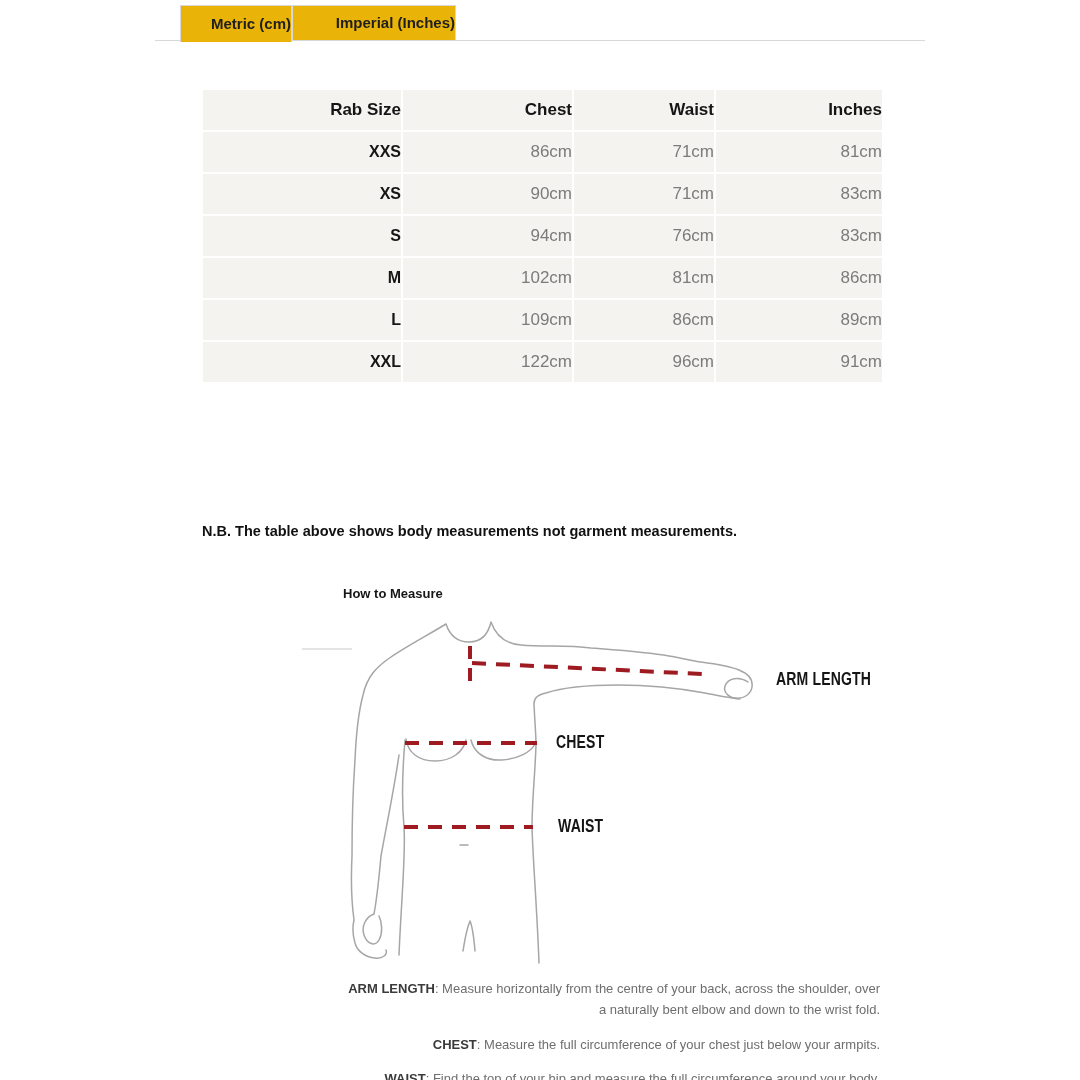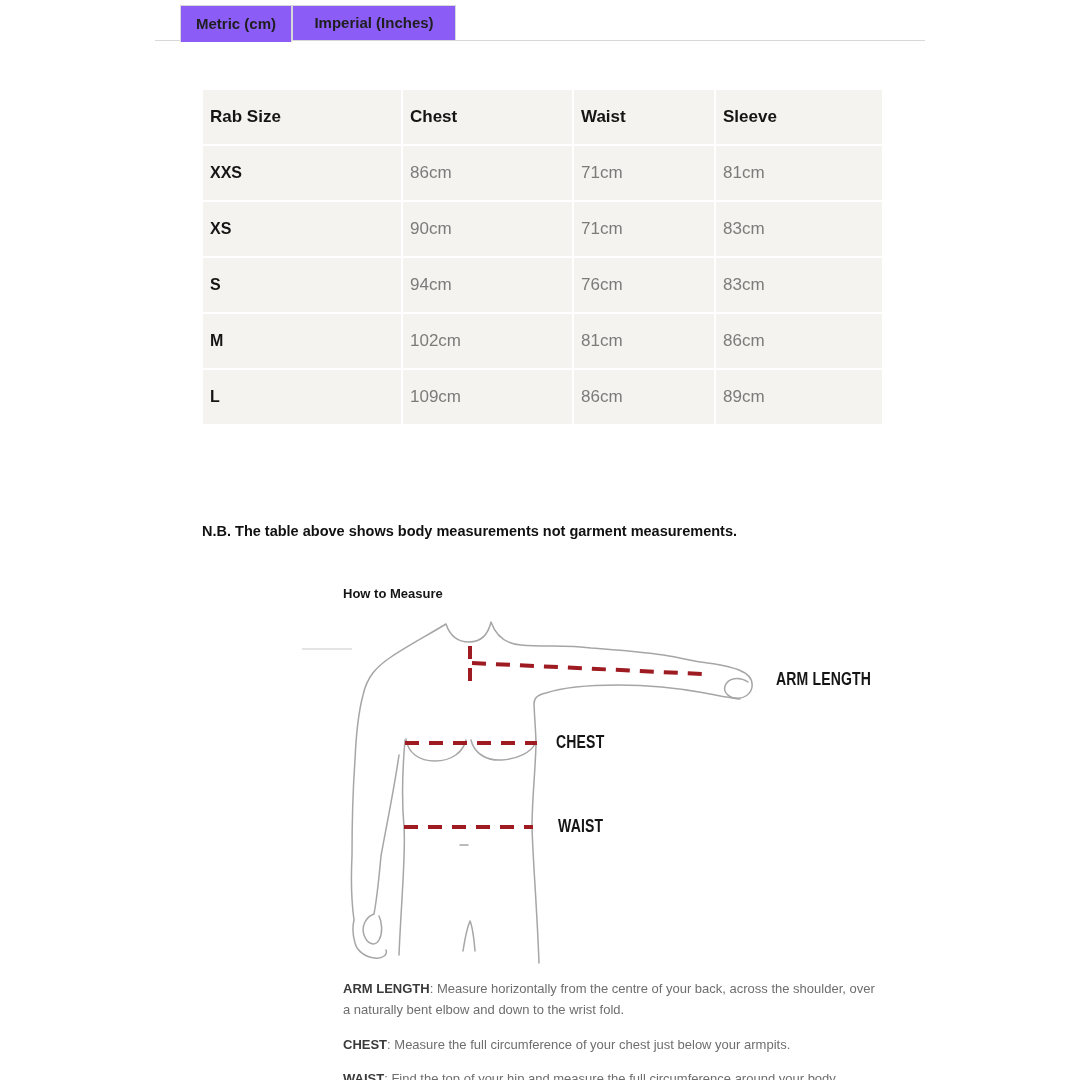--- a/index.html
+++ b/index.html
@@ -8,41 +8,41 @@
     position:relative; width:1080px; height:1080px; background:#ffffff;
     overflow:hidden;
   }
 
   
   .tab-bar {
     position:absolute; left:155px; top:5px; width:770px; height:35px;
     border-bottom:1px solid #d8d8d8;
   }
   .tab {
-    position:absolute; top:0; box-sizing:border-box; text-align:center;
+    position:absolute; top:0; box-sizing:border-box; text-align:right;
     font-weight:bold; font-size:15px; color:#1f1f1f;
-    background:#8b5cf6; border:1px solid #d8d8d8; cursor:pointer;
+    background:#eab308; border:1px solid #d8d8d8; cursor:pointer;
   }
   .tab.active {
     left:25px; width:112px; height:37px; line-height:35px;
     border-bottom:none; z-index:2;
   }
   .tab.inactive {
     left:137px; width:164px; height:35px; line-height:34px;
     border-bottom:none;
   }
 
   
   .size-table {
     position:absolute; left:201px; top:88px;
     border-collapse:separate; border-spacing:2px; background:#ffffff;
   }
   .size-table td, .size-table th {
-    background:#f5f3ef; height:40px; text-align:left; vertical-align:middle;
-    font-size:17px; padding:7px;
+    background:#f5f3ef; height:40px; text-align:right; vertical-align:middle;
+    font-size:17px; padding:0;
   }
   .size-table th { font-weight:bold; color:#151515; }
   .size-table td.size-cell { font-weight:bold; color:#151515; font-size:16px; }
   .size-table td.val-cell { color:#7b7b7b; font-weight:normal; }
 
   .nb-note {
     position:absolute; left:202px; top:523px;
     font-weight:bold; font-size:14.5px; color:#111; letter-spacing:0;
   }
 
@@ -60,21 +60,21 @@
   }
   .lbl-chest { left:556px; top:732px; }
   .lbl-waist { left:558px; top:816px; }
   .lbl-arm   { left:776px; top:669px; }
 
   
   .instructions {
     position:absolute; left:343px; top:979px; width:537px;
     font-size:13px; line-height:1.6; color:#6e6e6e;
   }
-  .instructions p { margin:0 0 14px 0; }
+  .instructions p { margin:0 0 14px 0;text-align:right; }
   .instructions .term { font-weight:bold; color:#3a3a3a; }
 </style>
 </head>
 <body>
 
 <div id="screen">
 
   <div class="tab-bar">
     <div class="tab active">Metric (cm)</div>
     <div class="tab inactive">Imperial (Inches)</div>
@@ -85,21 +85,21 @@
       <col style="width:198px">
         <col style="width:169px">
       <col style="width:140px">
         <col style="width:166px">
     </colgroup>
     <tbody>
         <tr>
       <th>Rab Size</th>
       <th>Chest</th>
       <th>Waist</th>
-      <th>Sleeve</th>
+      <th>Inches</th>
     </tr>
     <tr>
       <td class="size-cell">XXS</td>
       <td class="val-cell">86cm</td>
       <td class="val-cell">71cm</td>
       <td class="val-cell">81cm</td>
     </tr>
     <tr>
       <td class="size-cell">XS</td>
       <td class="val-cell">90cm</td>
@@ -116,20 +116,26 @@
       <td class="size-cell">M</td>
       <td class="val-cell">102cm</td>
       <td class="val-cell">81cm</td>
       <td class="val-cell">86cm</td>
     </tr>
     <tr>
       <td class="size-cell">L</td>
       <td class="val-cell">109cm</td>
       <td class="val-cell">86cm</td>
       <td class="val-cell">89cm</td>
+    </tr>
+    <tr>
+      <td class="size-cell">XXL</td>
+      <td class="val-cell">122cm</td>
+      <td class="val-cell">96cm</td>
+      <td class="val-cell">91cm</td>
     </tr>
   </tbody>
     </table>
 
   <div class="nb-note">N.B. The table above shows body measurements not garment measurements.</div>
 
   <div class="htm-heading">How to Measure</div>
 
   <svg class="figure-svg" width="600" height="380" viewBox="300 600 600 380">
 

